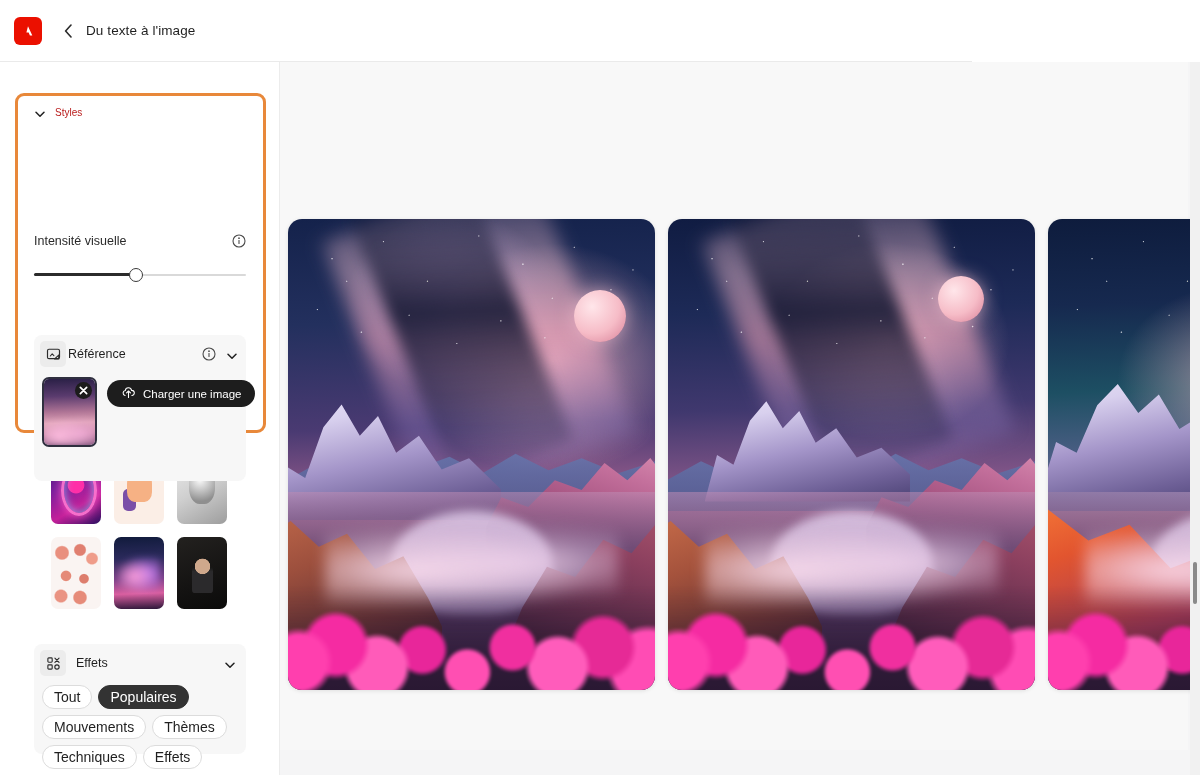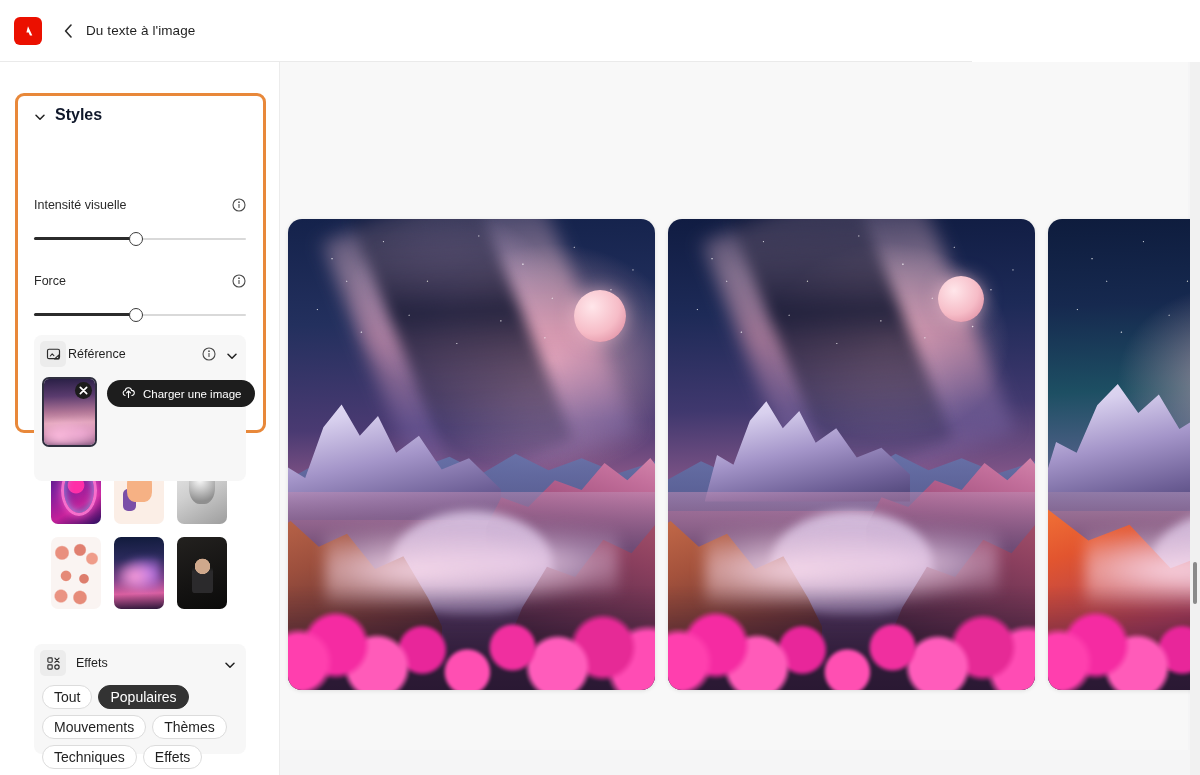--- a/index.html
+++ b/index.html
@@ -43,24 +43,24 @@
     position:absolute; top:31px; left:15px; width:251px; height:340px;
     border:3px solid #E8883A; border-radius:9px; background:#fff;
     z-index:5;
   }
 
   .styles-header {
     position:absolute; top:44px; left:34px;
     display:flex; align-items:center; gap:9px; z-index:6;
   }
   .styles-header .chev { width:12px; height:12px; display:block; }
-  .styles-title { font-size:16px; font-weight:bold; color:#0f172a; }
+  .styles-title { font-size:10px; font-weight:normal; color:#b91c1c; }
 
   .field { position:absolute; left:34px; width:212px; z-index:6; }
-  .field-row { display:flex; align-items:center; justify-content:space-between; }
+  .field-row { display:flex; align-items:center; justify-content:space-between;margin-top:36px; }
   .field-label { font-size:12.5px; color:#2a2a2a; }
   .info-icon { width:14px; height:14px; cursor:pointer; display:block; }
 
   .slider { position:relative; margin-top:20px; height:14px; }
   .slider-track {
     position:absolute; top:6px; left:0; width:100%; height:2px;
     background:#d9d9d9; border-radius:1px;
   }
   .slider-fill {
     position:absolute; top:5px; left:0; height:3px;
@@ -376,37 +376,20 @@
           </svg>
         </span>
       </div>
       <div class="slider">
         <div class="slider-track"></div>
         <div class="slider-fill" style="width:48%;"></div>
         <div class="slider-knob" style="left:48%;"></div>
       </div>
     </div>
 
-    <div class="field" style="top:212px;">
-      <div class="field-row">
-        <span class="field-label">Force</span>
-        <span class="info-icon">
-          <svg width="14" height="14" viewBox="0 0 14 14" aria-hidden="true">
-            <circle cx="7" cy="7" r="6" fill="none" stroke="#4a4a4a" stroke-width="1.1"></circle>
-            <circle cx="7" cy="4.2" r=".85" fill="#4a4a4a"></circle>
-            <rect x="6.45" y="5.9" width="1.1" height="4.2" rx=".55" fill="#4a4a4a"></rect>
-          </svg>
-        </span>
-      </div>
-      <div class="slider">
-        <div class="slider-track"></div>
-        <div class="slider-fill" style="width:48%;"></div>
-        <div class="slider-knob" style="left:48%;"></div>
-      </div>
-    </div>
 
     <div class="ref-card">
       <div class="ref-head">
         <span class="ref-icon-box">
           <svg width="15" height="15" viewBox="0 0 16 16" aria-hidden="true">
             <rect x="1.6" y="2.4" width="12.8" height="10" rx="1.6" fill="none" stroke="#2b2b2b" stroke-width="1.25"></rect>
             <path d="M4.6 9.6 L6.6 7.4 L8.4 9.2" fill="none" stroke="#2b2b2b" stroke-width="1.15" stroke-linecap="round" stroke-linejoin="round"></path>
             <path d="M9.2 12.8 L13.6 12.8 L13.6 8.6" fill="none" stroke="#2b2b2b" stroke-width="1.25" stroke-linecap="round" stroke-linejoin="round"></path>
             <path d="M9.8 12.2 L13.3 8.9" fill="none" stroke="#2b2b2b" stroke-width="1.25" stroke-linecap="round"></path>
           </svg>

